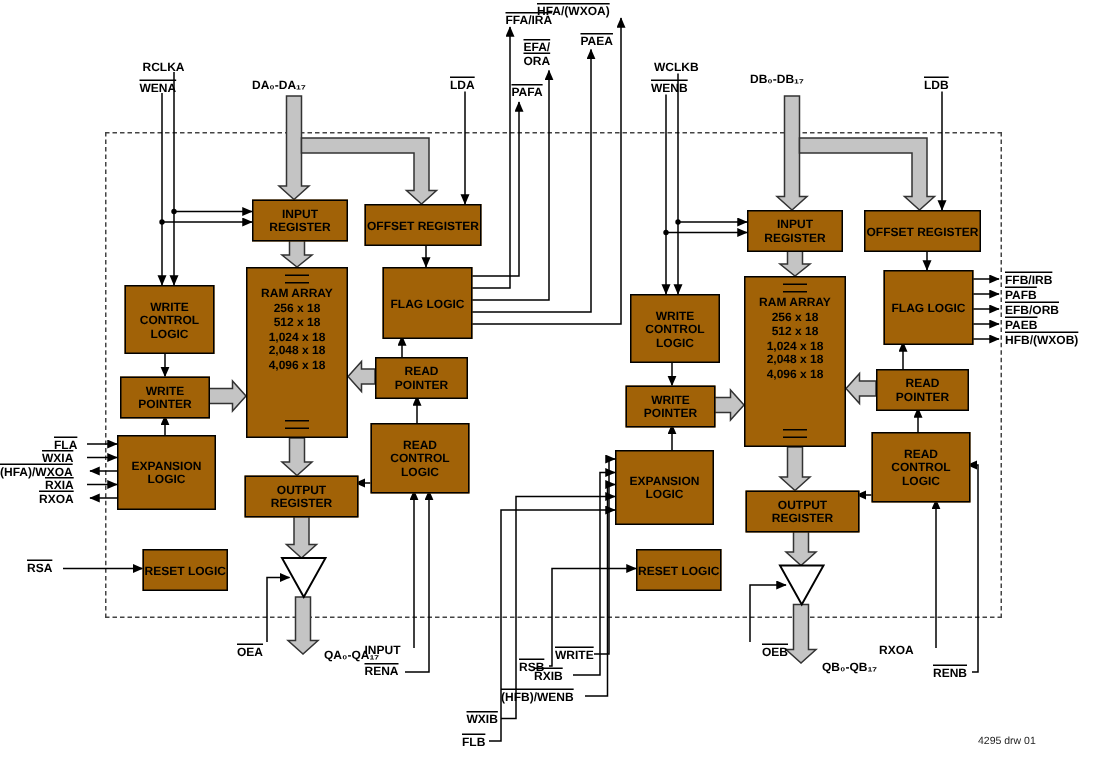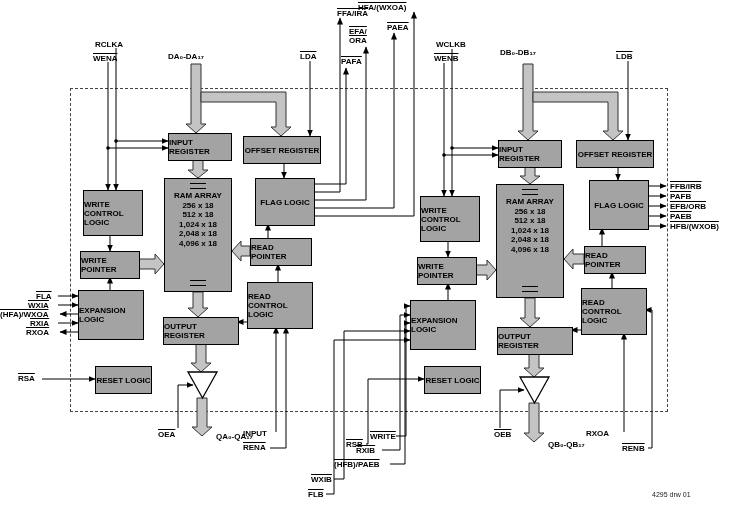--- a/index.html
+++ b/index.html
@@ -1,22 +1,22 @@
 <!DOCTYPE html>
 <html><head>
 <meta charset="utf-8">
 <style>
   html,body{margin:0;padding:0;background:#fff;}
   .canvas{position:relative;width:746px;height:522px;background:#fff;overflow:hidden;
           font-family:"Liberation Sans",sans-serif;}
   .wires{position:absolute;left:0;top:0;}
   .boundary{position:absolute;left:70px;top:88px;width:596px;height:322px;
             border:1px dashed #444;}
-  .blk{position:absolute;border:1.5px solid #000;background:#a3a3a3;
-       display:flex;align-items:center;justify-content:center;
+  .blk{position:absolute;border:1.5px solid #000;background:#a16207;
+       display:flex;align-items:center;justify-content:center;text-align:center;
        font-weight:bold;font-size:8px;line-height:9px;color:#000;}
   .ram{flex-direction:column;justify-content:flex-start;padding:3px 0 3px 0;box-sizing:border-box;}
   .ram-mark{width:16px;height:4px;border-top:1px solid #000;border-bottom:1px solid #000;margin:1px auto 2px auto;}
   .ram-mark.bot{margin-top:auto;}
   .ram-line{font-weight:bold;font-size:8px;line-height:9.5px;}
   .lbl{position:absolute;white-space:nowrap;font-weight:bold;font-size:8px;line-height:9px;color:#000;}
   .ov{text-decoration:overline;}
   .footer-note{position:absolute;font-size:7px;font-weight:normal;color:#222;}
 </style>
 </head>
@@ -188,23 +188,23 @@
   <div class="lbl" style="left:500px;top:48px">DB₀-DB₁₇</div>
   <div class="lbl ov" style="left:616px;top:52px">LDB</div>
   <div class="lbl ov" style="left:670px;top:182px">FFB/IRB</div>
   <div class="lbl ov" style="left:670px;top:192px">PAFB</div>
   <div class="lbl ov" style="left:670px;top:202px">EFB/ORB</div>
   <div class="lbl ov" style="left:670px;top:212px">PAEB</div>
   <div class="lbl ov" style="left:670px;top:222px">HFB/(WXOB)</div>
   <div class="lbl ov" style="left:346px;top:440px">RSB</div>
   <div class="lbl ov" style="left:370px;top:432px">WRITE</div>
   <div class="lbl ov" style="left:356px;top:446px">RXIB</div>
-  <div class="lbl ov" style="left:334px;top:460px">(HFB)/PAEB</div>
+  <div class="lbl ov" style="left:334px;top:460px">(HFB)/WENB</div>
   <div class="lbl ov" style="left:311px;top:475px">WXIB</div>
   <div class="lbl ov" style="left:308px;top:490px">FLB</div>
-  <div class="lbl ov" style="left:494px;top:430px">OEB</div>
+  <div class="lbl ov" style="left:508px;top:430px">OEB</div>
   <div class="lbl" style="left:548px;top:440px">QB₀-QB₁₇</div>
   <div class="lbl" style="left:586px;top:429px">RXOA</div>
   <div class="lbl ov" style="left:622px;top:444px">RENB</div>
 
   <div class="lbl footer-note" style="left:652px;top:490px">4295 drw 01</div>
 
 </div>
 
 </body></html>

